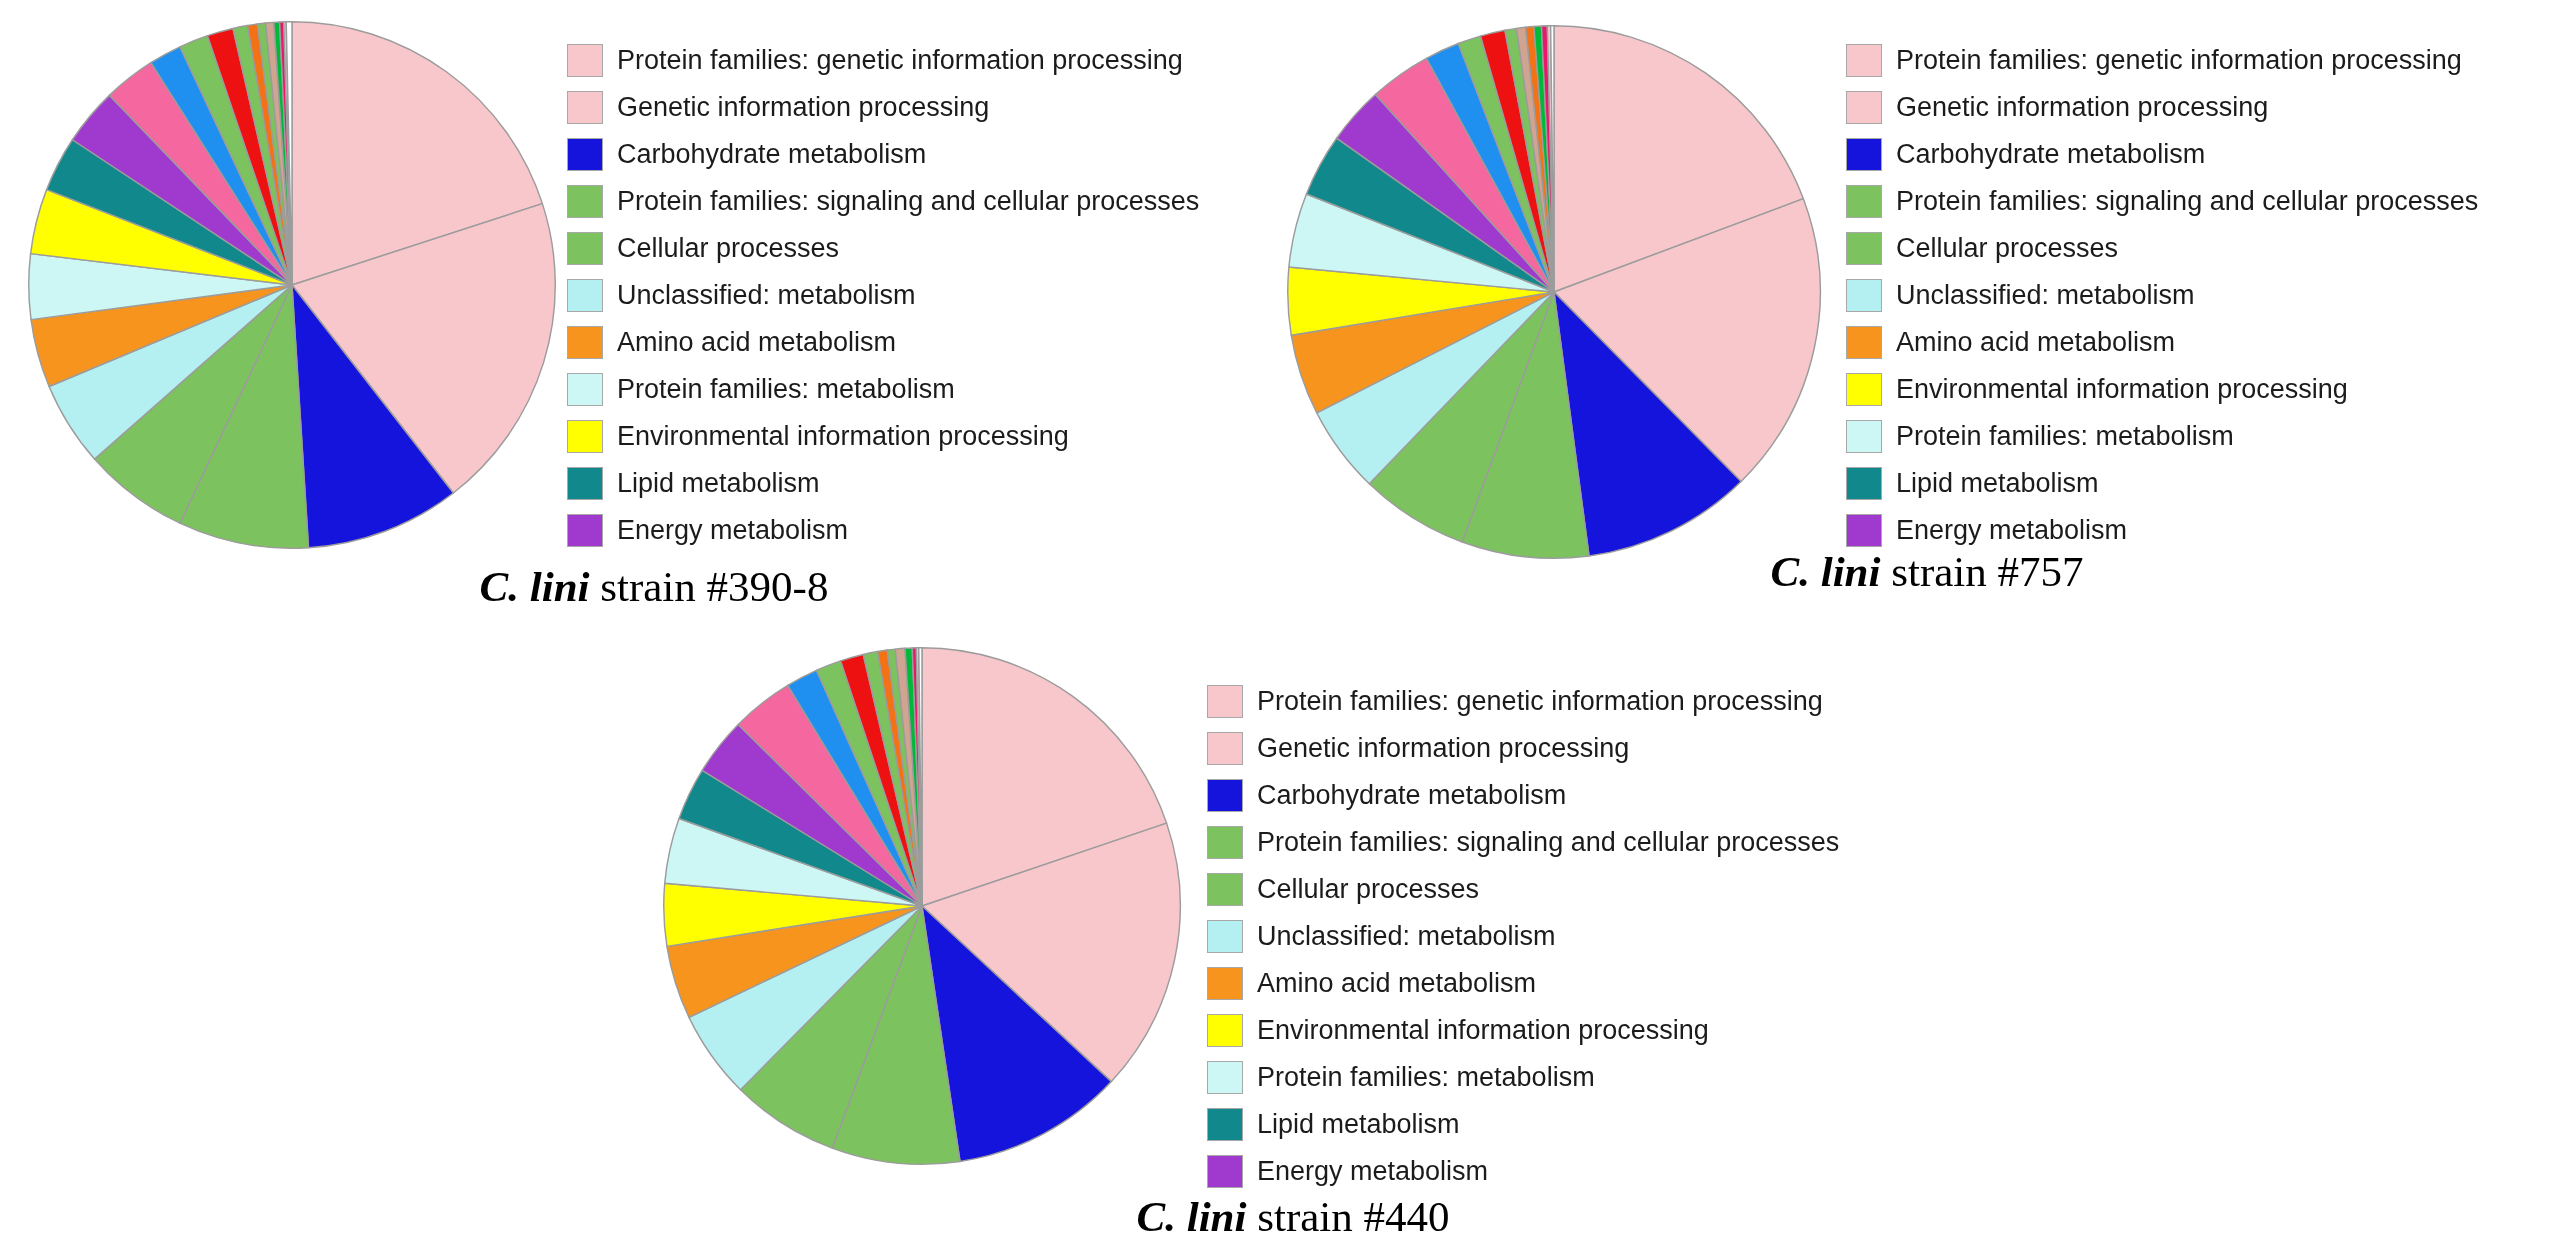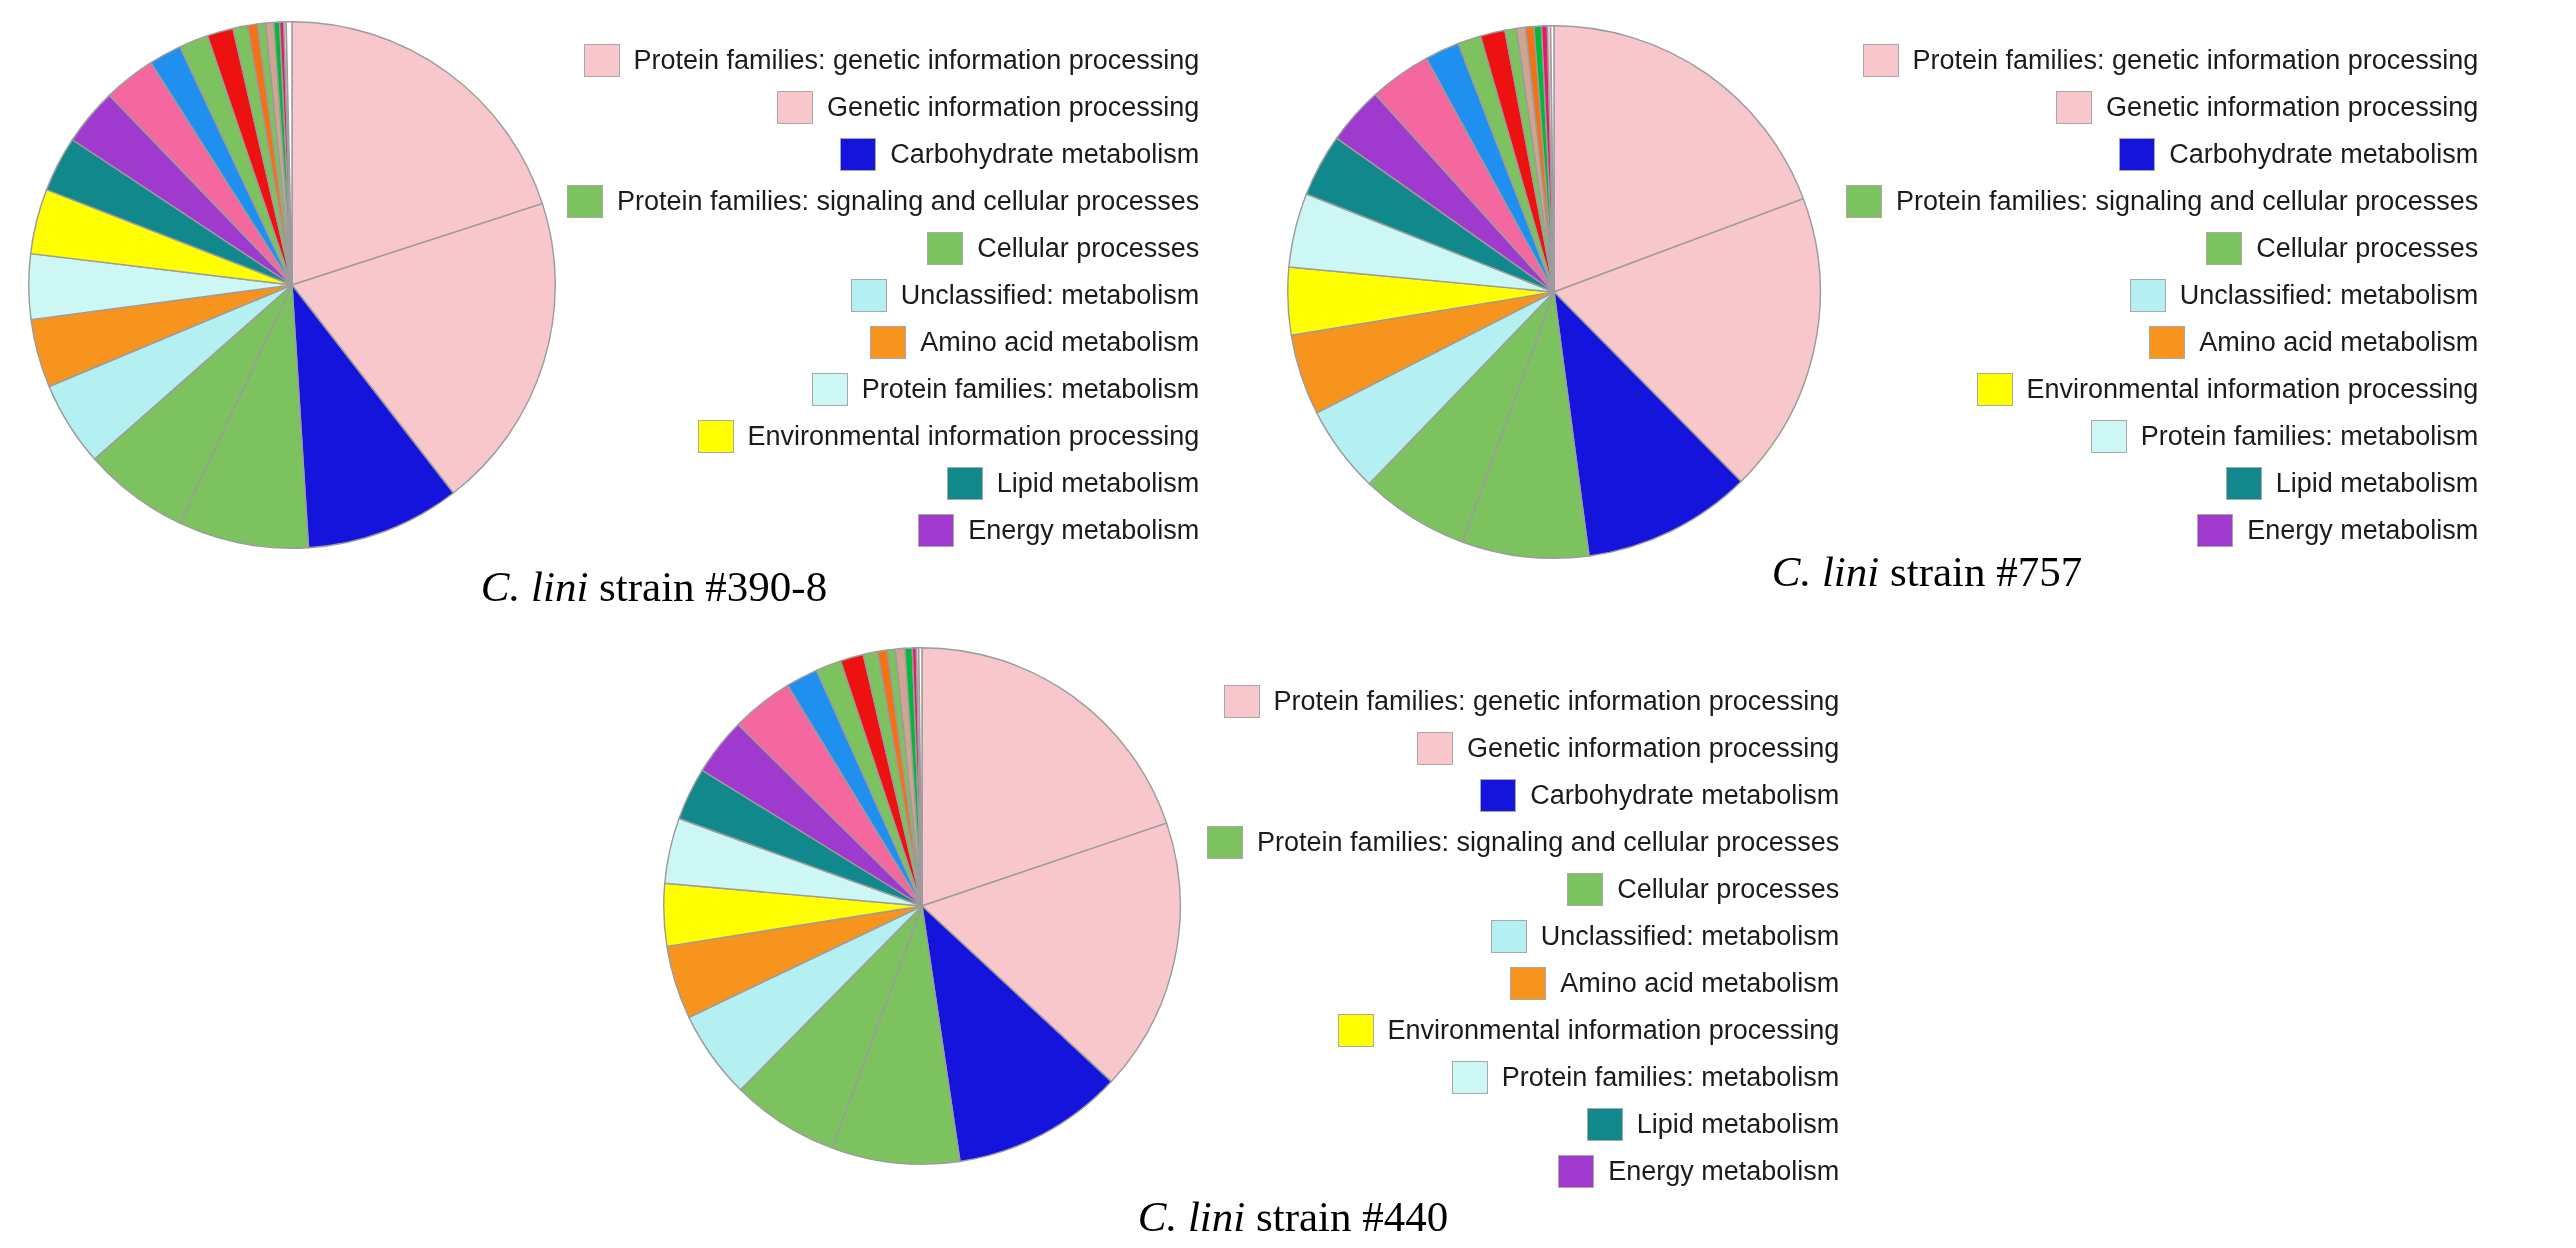--- a/index.html
+++ b/index.html
@@ -6,30 +6,30 @@
   body{width:2576px;height:1249px;position:relative;overflow:hidden;
        font-family:"Liberation Sans", sans-serif;}
   .pie-holder{position:absolute;}
   #pie-0{left:27px;  top:20.4px;   width:530px;height:530px;}
   #pie-1{left:1286px;top:24px;   width:536px;height:536px;}
   #pie-2{left:662px;top:646px; width:520px;height:520px;}
   .legend{position:absolute;}
   #legend-0{left:567px; top:37px;}
   #legend-1{left:1846px;top:37px;}
   #legend-2{left:1207px;top:678px;}
-  .legend-row{display:flex;align-items:center;height:47px;justify-content:flex-end;}
+  .legend-row{display:flex;align-items:center;height:47px;}
   .swatch{width:36px;height:33px;border:1.5px solid #a8a8a8;box-sizing:border-box;
           margin-right:14px;flex:none;}
   .legend-label{font-size:27px;color:#1b1b1b;white-space:nowrap;line-height:1;}
   .caption{position:absolute;transform:translateX(-50%);white-space:nowrap;
            font-family:"Liberation Serif", serif;font-size:43px;color:#000;line-height:1.1;}
   #caption-0{left:654px;top:563px;}
   #caption-1{left:1927px;top:548px;}
   #caption-2{left:1293px;top:1193px;}
-  .caption .species{font-style:italic;}
+  .caption .species{font-style:italic;font-weight:bold;}
   svg{display:block;}
 </style>
 </head>
 <body>
 
 <div class="pie-holder" id="pie-0">
     <svg viewBox="0 0 916 916" width="100%" height="100%">
       <path d="M 458 458 L 458.00 3.00 A 455 455 0 0 1 890.73 317.40 Z" fill="#F8C7CB" stroke="#9C9C9C" stroke-width="2.5" stroke-linejoin="round">
         <title>Protein families: genetic information processing: 20%</title>
       </path>

